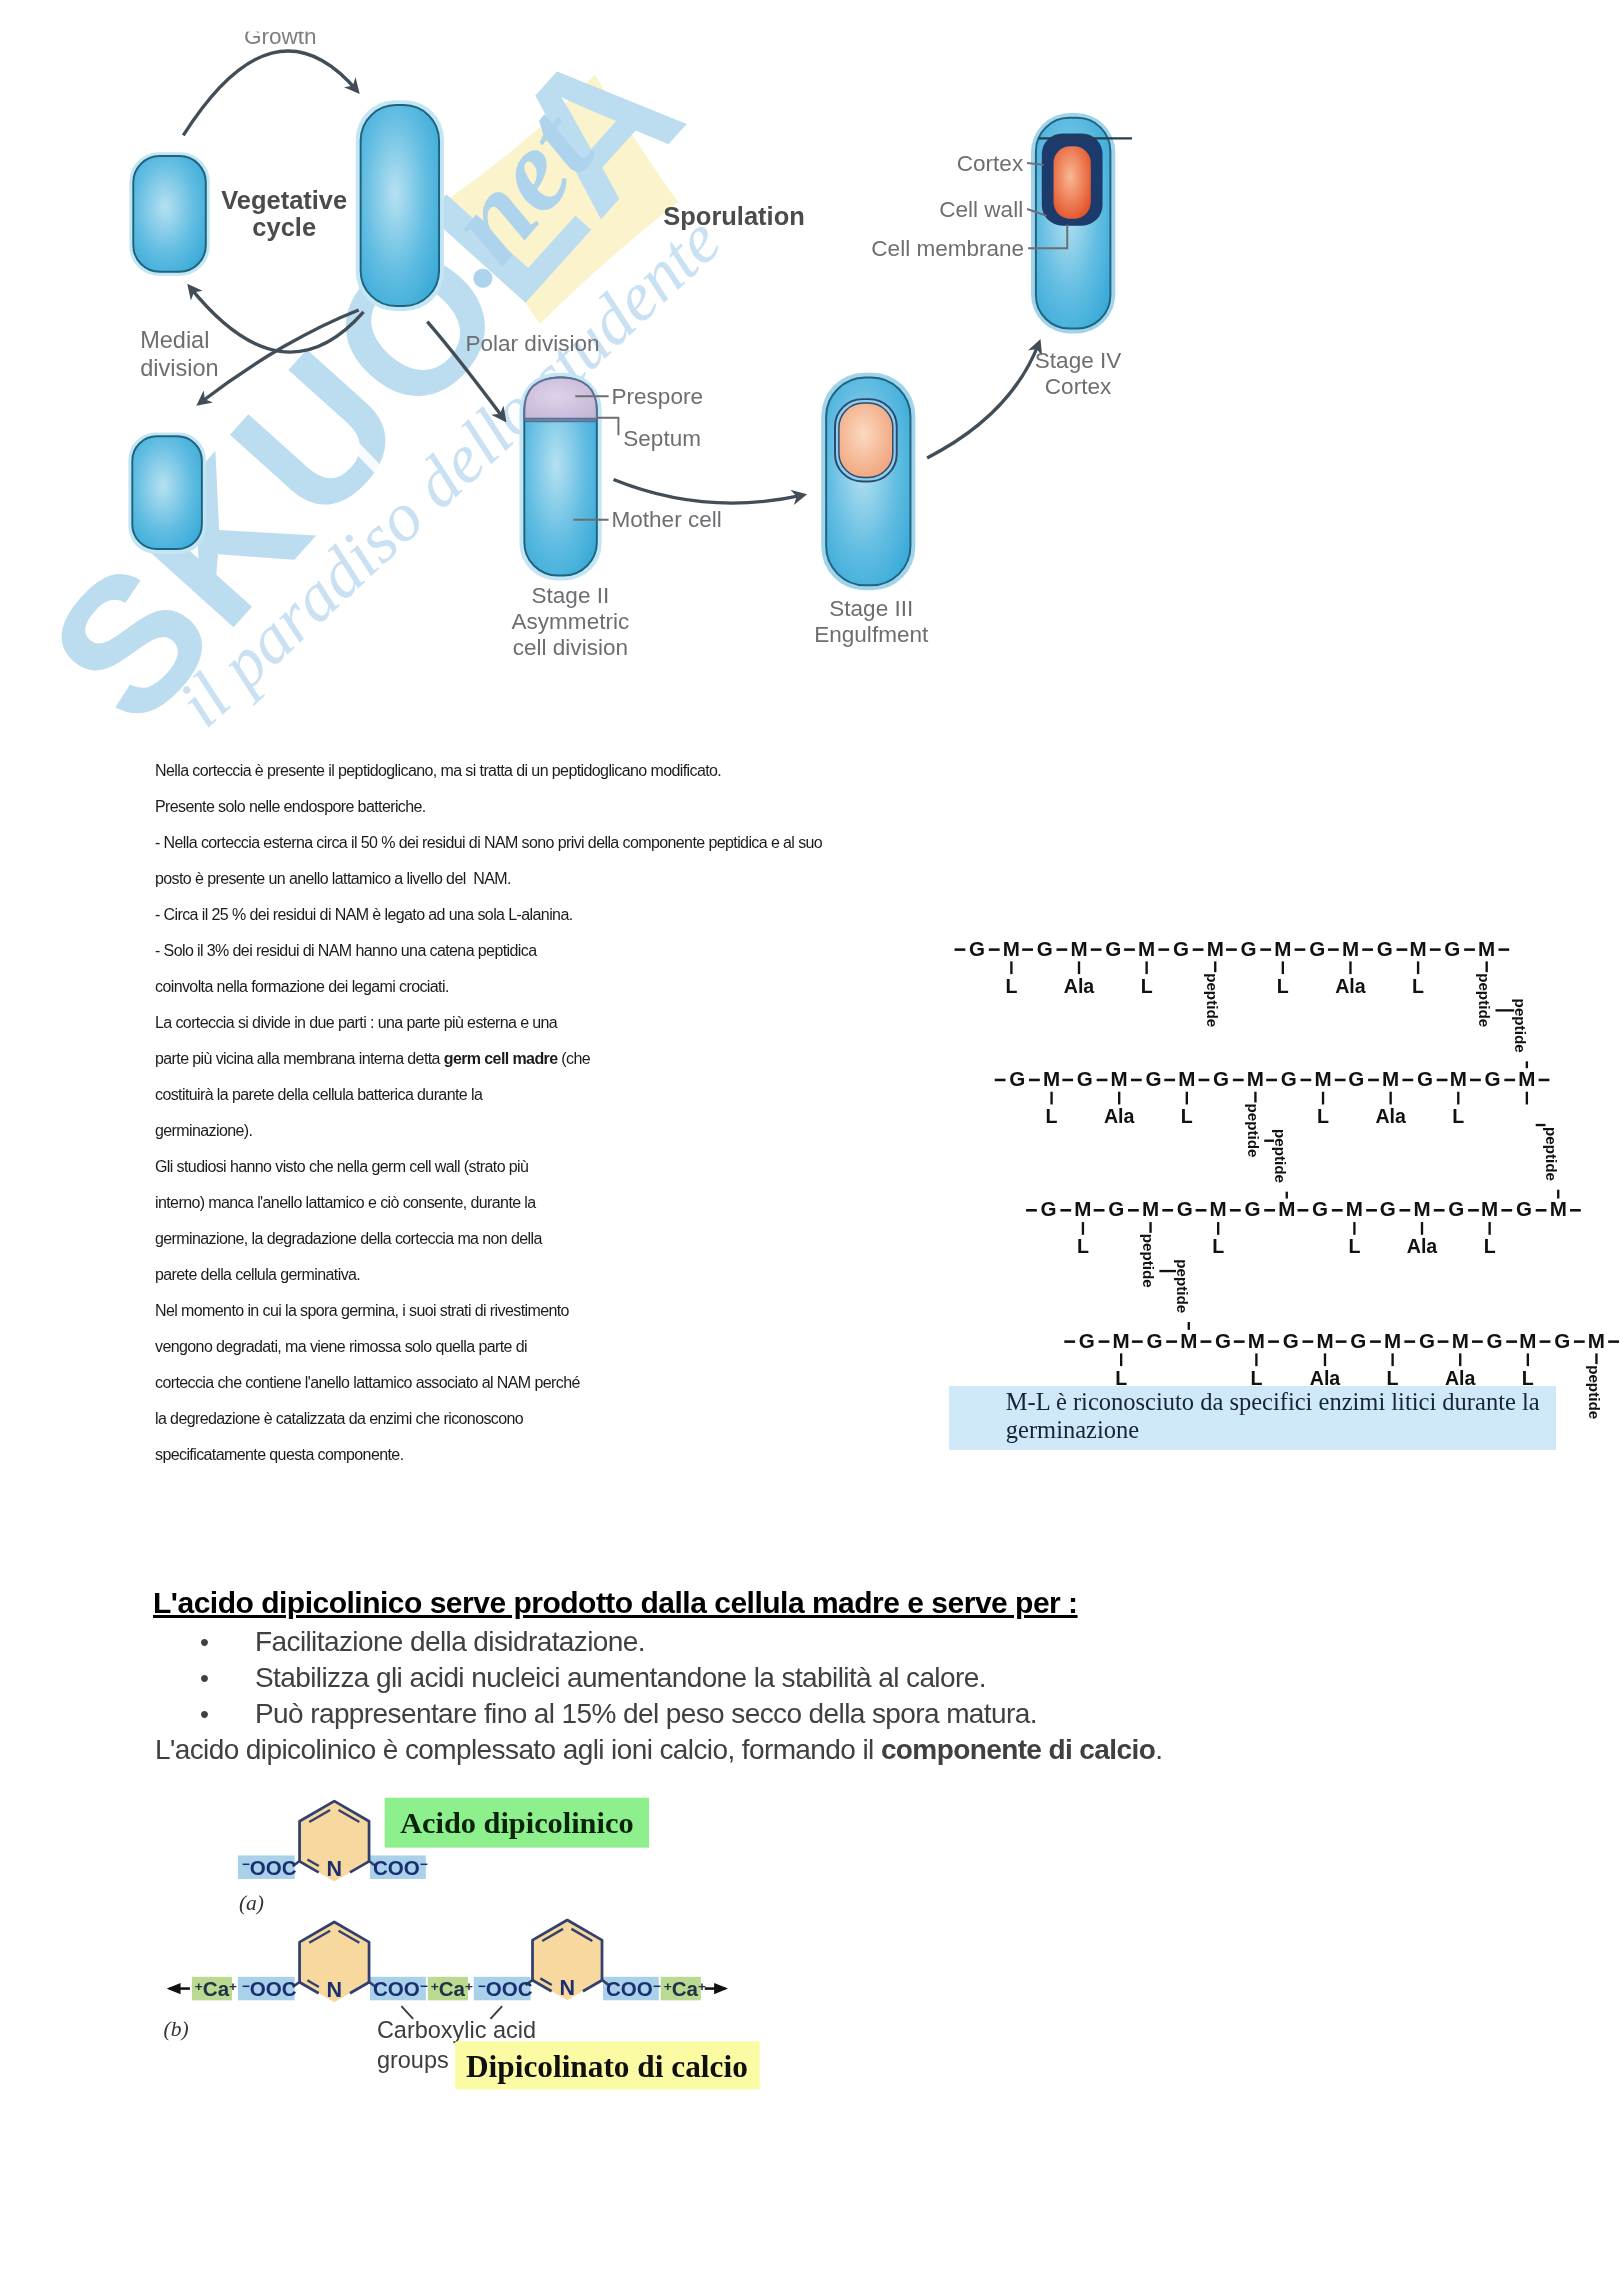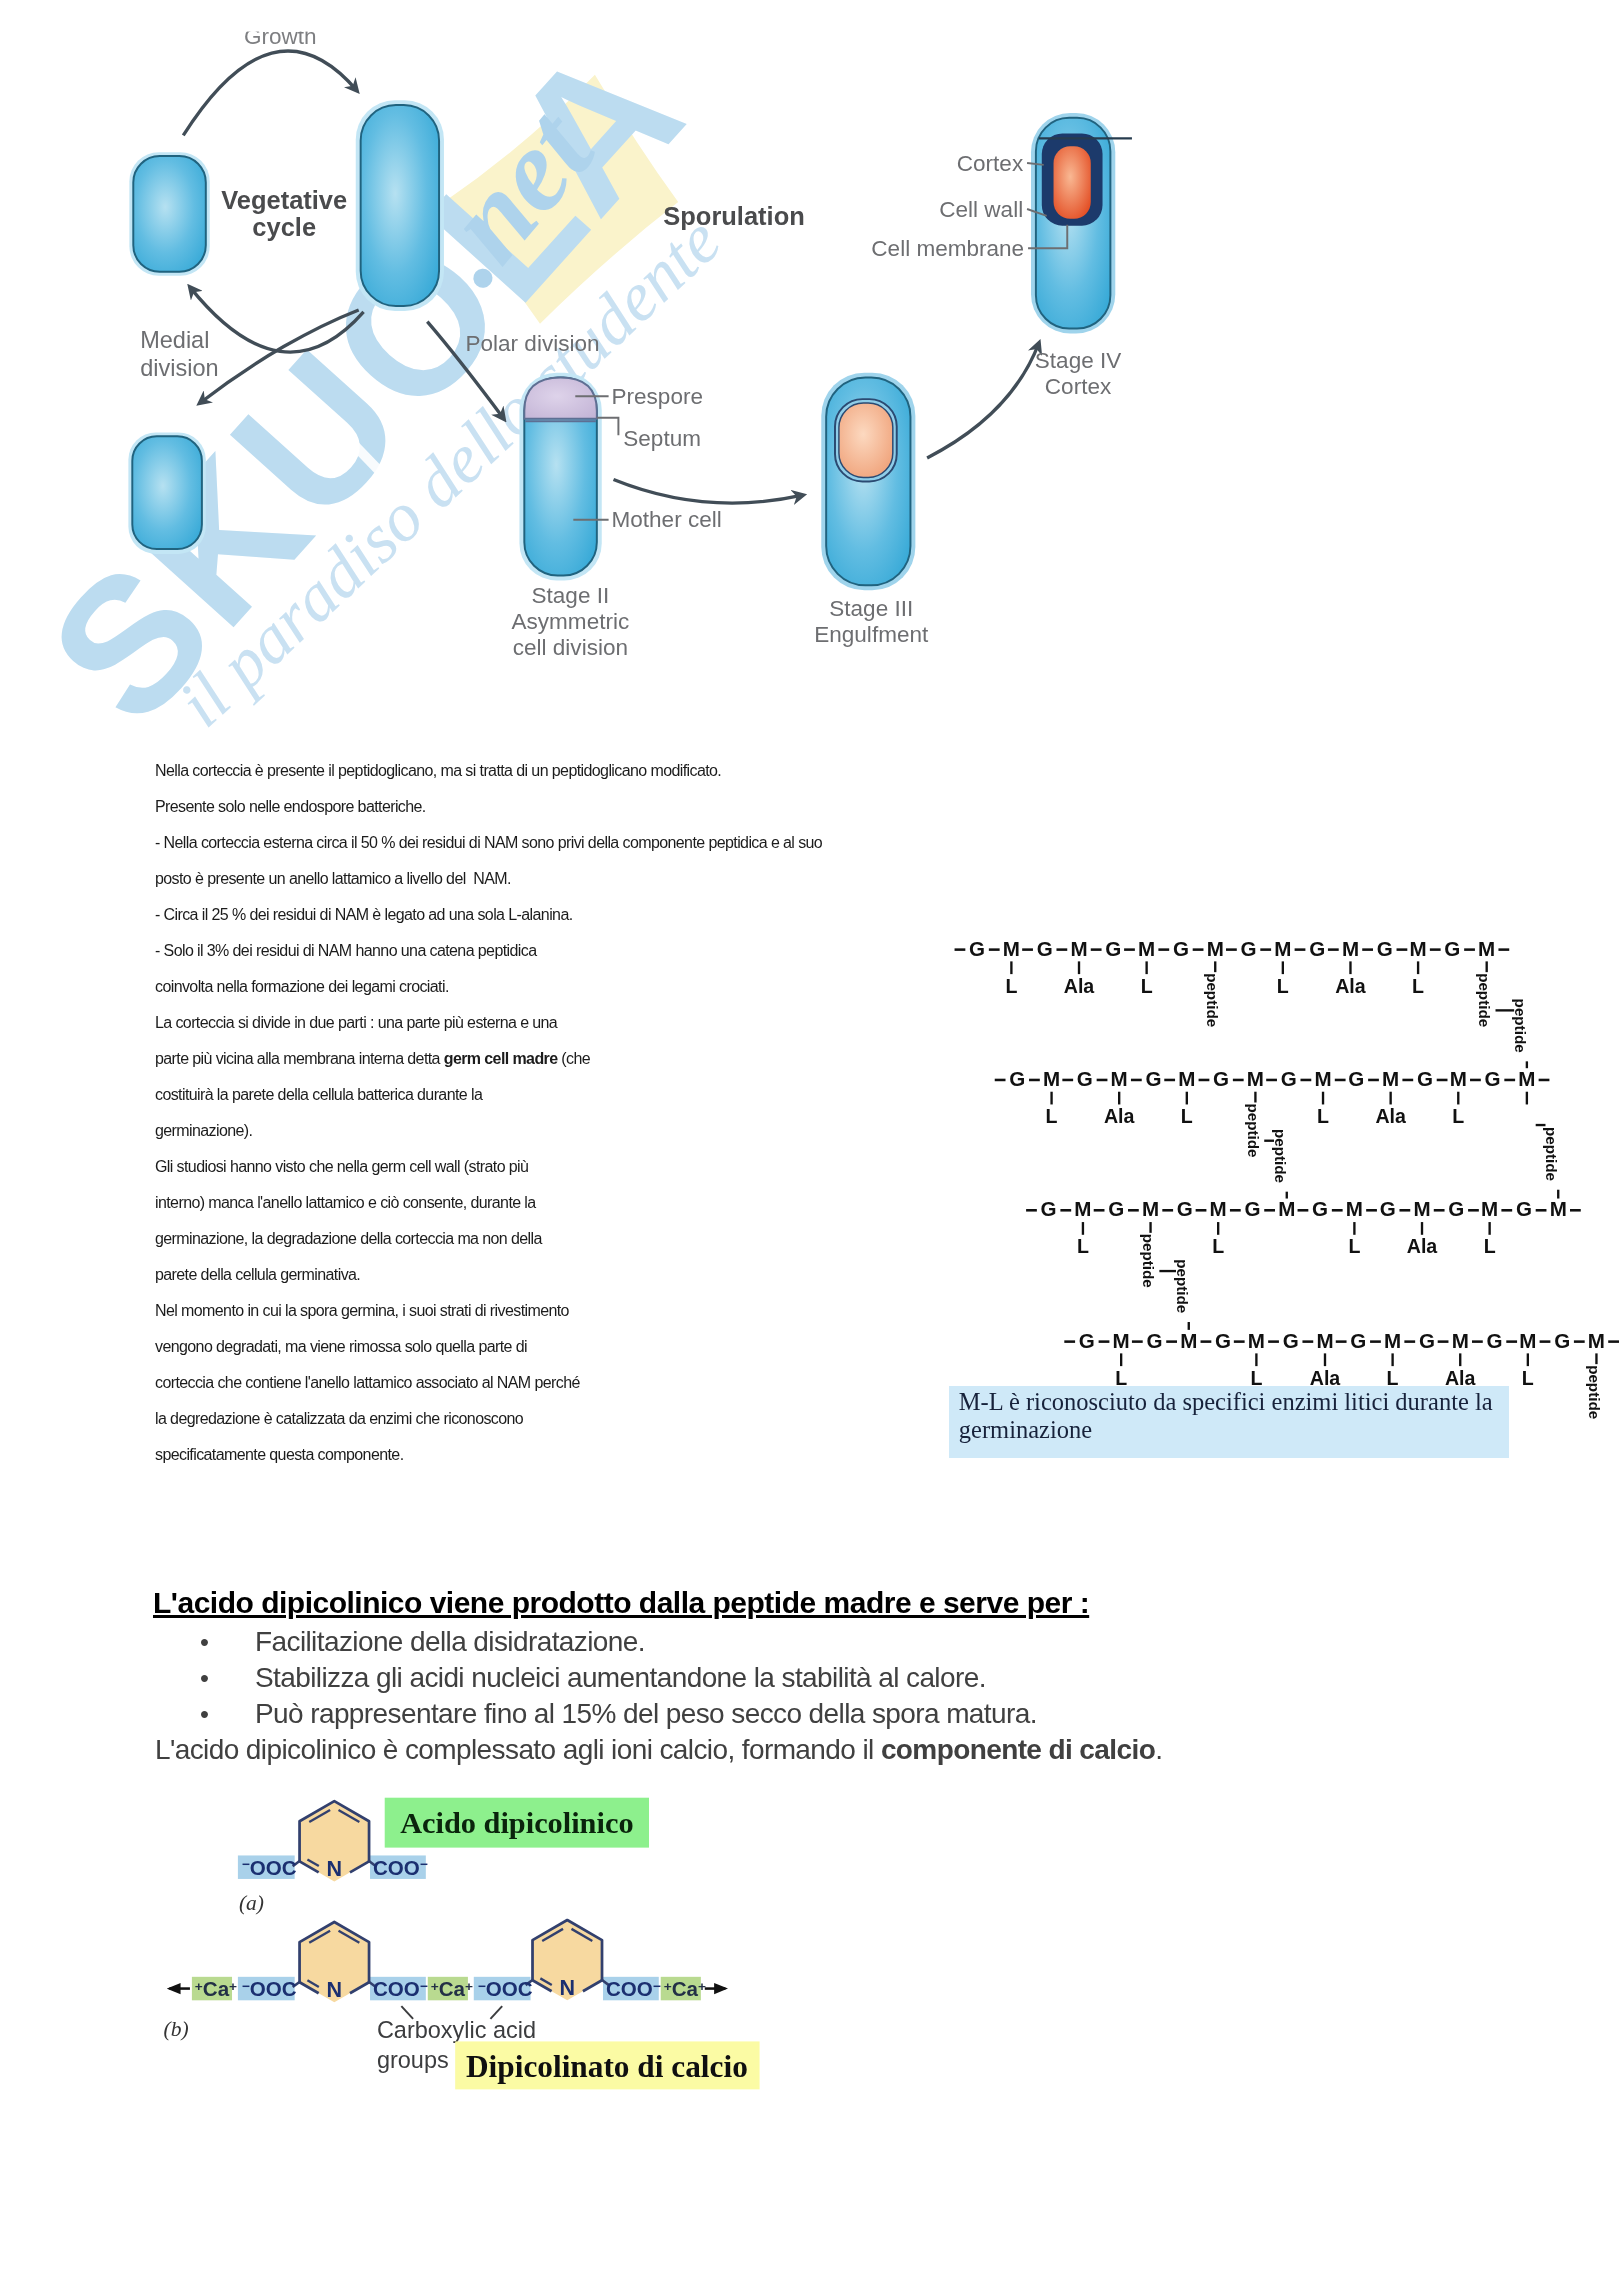--- a/index.html
+++ b/index.html
@@ -6,21 +6,21 @@
   body{width:1620px;height:2293px;position:relative;background:#ffffff;
        font-family:"Liberation Sans",sans-serif;overflow:hidden;}
   .abs{position:absolute;}
   .maintext{left:155px;top:753px;font-size:16px;line-height:36px;color:#1c1c1c;
             letter-spacing:-0.6px;white-space:nowrap;}
   .head{left:153px;top:1585px;font-size:30px;line-height:35px;font-weight:bold;color:#000;
         text-decoration:underline;letter-spacing:-0.5px;}
   .bullets{left:155px;top:1624px;font-size:28px;line-height:36px;color:#404040;
            letter-spacing:-0.6px;white-space:nowrap;}
   .bullets .b{display:inline-block;width:55px;text-align:left;padding-left:45px;font-size:25.5px;}
-  .bluebox{left:949px;top:1386px;width:560px;height:72px;background:#cfe9f8;}
+  .bluebox{left:949px;top:1386px;width:560px;height:64px;background:#cfe9f8;padding-left:47px;}
   .bluebox div{font-family:"Liberation Serif",serif;font-size:24.5px;color:#17223b;
                padding:2px 0 0 9.8px;line-height:28px;}
 </style>
 </head>
 <body>
 
 <svg class="abs" style="left:0;top:0" width="1620" height="760" viewBox="0 0 1653 775">
   <defs>
     <radialGradient id="cellg" cx="0.44" cy="0.44" r="0.8">
       <stop offset="0" stop-color="#b6e1f1"></stop>
@@ -346,21 +346,21 @@
 <line x1="1559" y1="1381" x2="1559" y2="1394" stroke="#111" stroke-width="2.4"></line>
 <text x="1559" y="1413" font-size="20" font-weight="bold" fill="#111" text-anchor="middle">L</text>
 <line x1="1629" y1="1381" x2="1629" y2="1392" stroke="#111" stroke-width="2.4"></line>
 <text x="1621" y="1393" font-size="15.5" font-weight="bold" fill="#111" transform="rotate(90 1621 1393)">peptide</text>
 </svg>
 
 <div class="abs bluebox">
     <div>M-L è riconosciuto da specifici enzimi litici durante la<br>germinazione</div>
   </div>
 
-<div class="abs head">L'acido dipicolinico viene prodotto dalla peptide madre e serve per :</div>
+<div class="abs head">L'acido dipicolinico serve prodotto dalla cellula madre e serve per :</div>
 <div class="abs bullets">
 <span class="b">•</span>Facilitazione della disidratazione.<br>
 <span class="b">•</span>Stabilizza gli acidi nucleici aumentandone la stabilità al calore.<br>
 <span class="b">•</span>Può rappresentare fino al 15% del peso secco della spora matura.<br>
 L'acido dipicolinico è complessato agli ioni calcio, formando il <b>componente di calcio</b>.
 </div>
 
 <svg class="abs" style="left:0;top:1784px" width="1620" height="323" viewBox="0 1820 1653 330" font-family="Liberation Sans,sans-serif">
   <defs>
     <marker id="bh" viewBox="0 0 10 10" refX="8" refY="5" markerWidth="5.5" markerHeight="5.5" orient="auto">

